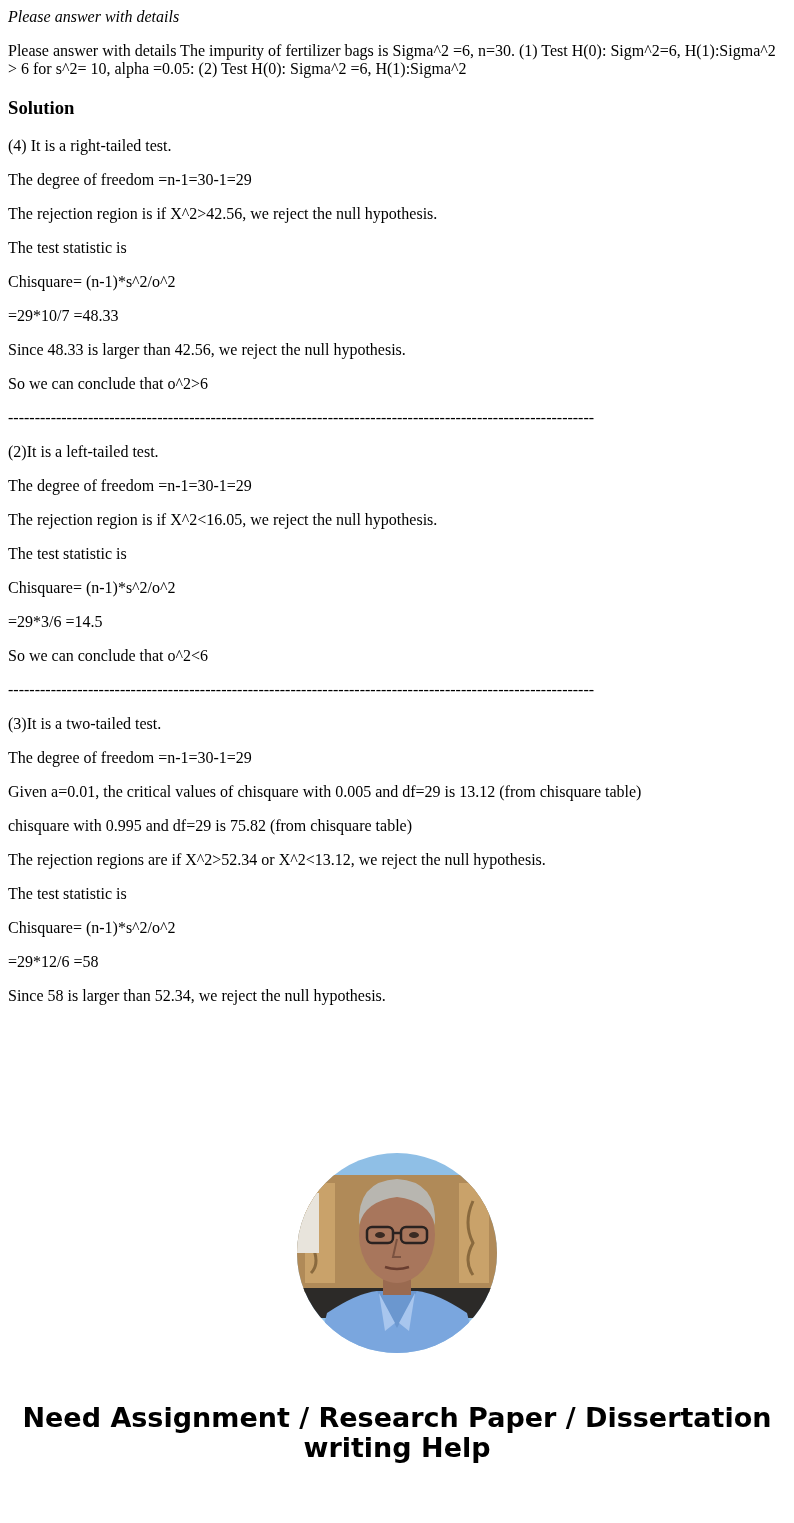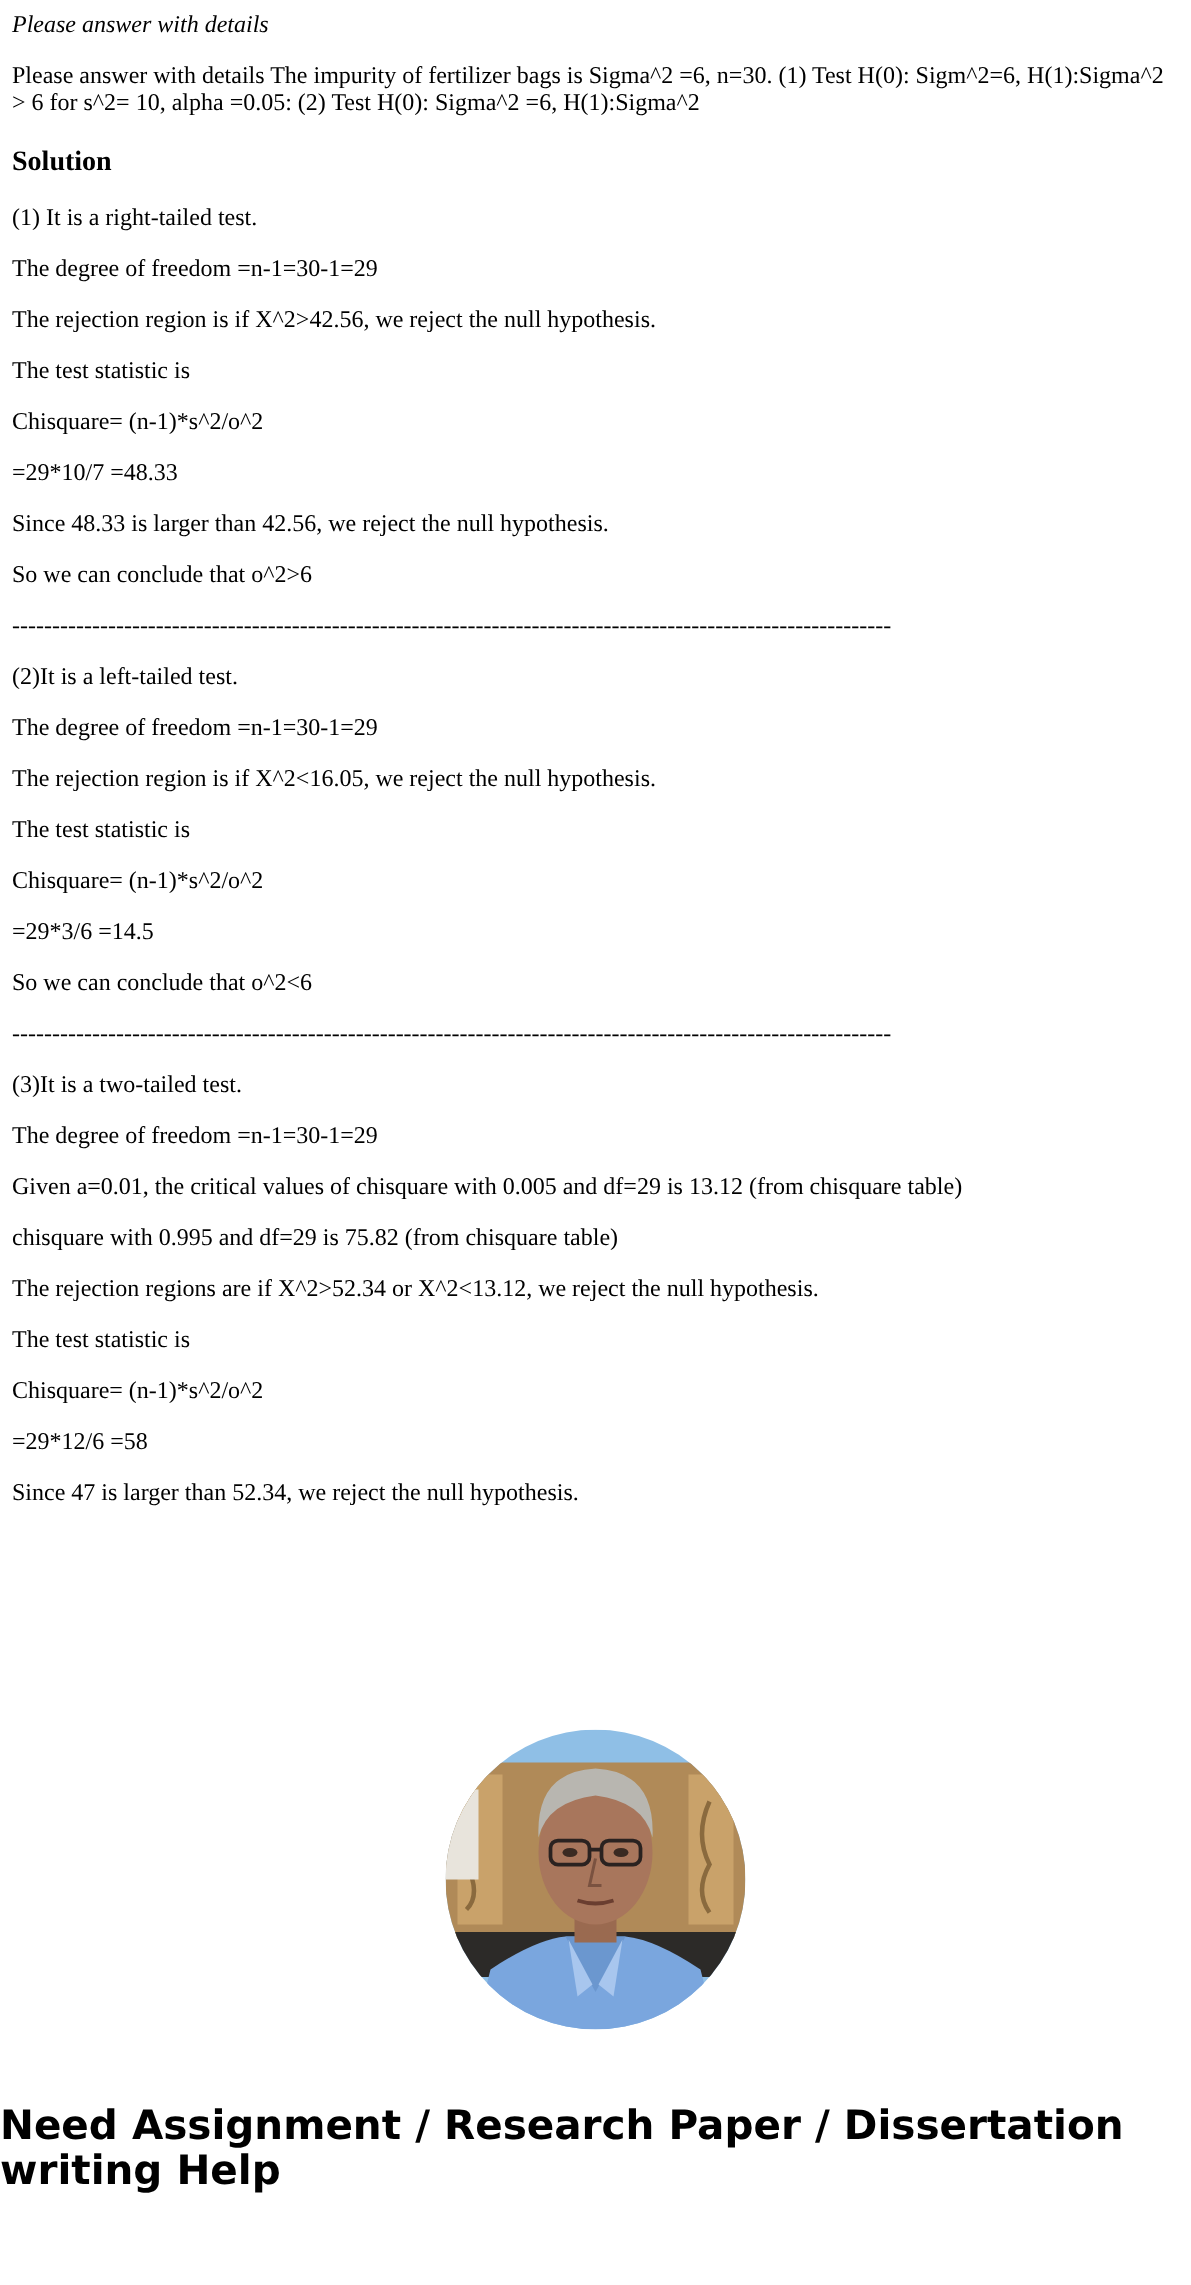--- a/index.html
+++ b/index.html
@@ -41,41 +41,41 @@
       height: 200px;
       border-radius: 50%;
       overflow: hidden;
     }
     .avatar-wrap svg { display: block; }
     .promo {
       position: absolute;
       left: 0;
       top: 1403px;
       width: 794px;
-      text-align: left;
+      text-align: center;
       font-family: "DejaVu Sans", "Liberation Sans", sans-serif;
       font-weight: bold;
       font-size: 27px;
       line-height: 30px;
     }
     .promo div { margin: 0; }
   </style>
 </head>
 <body>
 
 <div class="content">
 
   <p class="q-title">Please answer with details</p>
 
   <p class="q-body">Please answer with details The impurity of fertilizer bags is Sigma^2 =6, n=30. (1) Test H(0): Sigm^2=6, H(1):Sigma^2 &gt; 6 for s^2= 10, alpha =0.05: (2) Test H(0): Sigma^2 =6, H(1):Sigma^2</p>
 
   <h3 class="solution">Solution</h3>
 
   <div class="sol-lines">
-    <p>(1) It is a right-tailed test.</p>
+    <p>(4) It is a right-tailed test.</p>
     <p>The degree of freedom =n-1=30-1=29</p>
     <p>The rejection region is if X^2&gt;42.56, we reject the null hypothesis.</p>
     <p>The test statistic is</p>
     <p>Chisquare= (n-1)*s^2/o^2</p>
     <p>=29*10/7 =48.33</p>
     <p>Since 48.33 is larger than 42.56, we reject the null hypothesis.</p>
     <p>So we can conclude that o^2&gt;6</p>
     <p>--------------------------------------------------------------------------------------------------------------</p>
     <p>(2)It is a left-tailed test.</p>
     <p>The degree of freedom =n-1=30-1=29</p>
@@ -86,21 +86,21 @@
     <p>So we can conclude that o^2&lt;6</p>
     <p>--------------------------------------------------------------------------------------------------------------</p>
     <p>(3)It is a two-tailed test.</p>
     <p>The degree of freedom =n-1=30-1=29</p>
     <p>Given a=0.01, the critical values of chisquare with 0.005 and df=29 is 13.12 (from chisquare table)</p>
     <p>chisquare with 0.995 and df=29 is 75.82 (from chisquare table)</p>
     <p>The rejection regions are if X^2&gt;52.34 or X^2&lt;13.12, we reject the null hypothesis.</p>
     <p>The test statistic is</p>
     <p>Chisquare= (n-1)*s^2/o^2</p>
     <p>=29*12/6 =58</p>
-    <p>Since 47 is larger than 52.34, we reject the null hypothesis.</p>
+    <p>Since 58 is larger than 52.34, we reject the null hypothesis.</p>
   </div>
 
   <div class="avatar-wrap">
     <svg width="200" height="200" viewBox="0 0 200 200" xmlns="http://www.w3.org/2000/svg">
 
       <rect x="0" y="0" width="200" height="200" fill="#8fbfe6"></rect>
 
       <rect x="0" y="22" width="200" height="118" fill="#b08a58"></rect>
       <rect x="8" y="30" width="30" height="100" fill="#c9a26a"></rect>
       <rect x="162" y="30" width="30" height="100" fill="#c9a26a"></rect>

